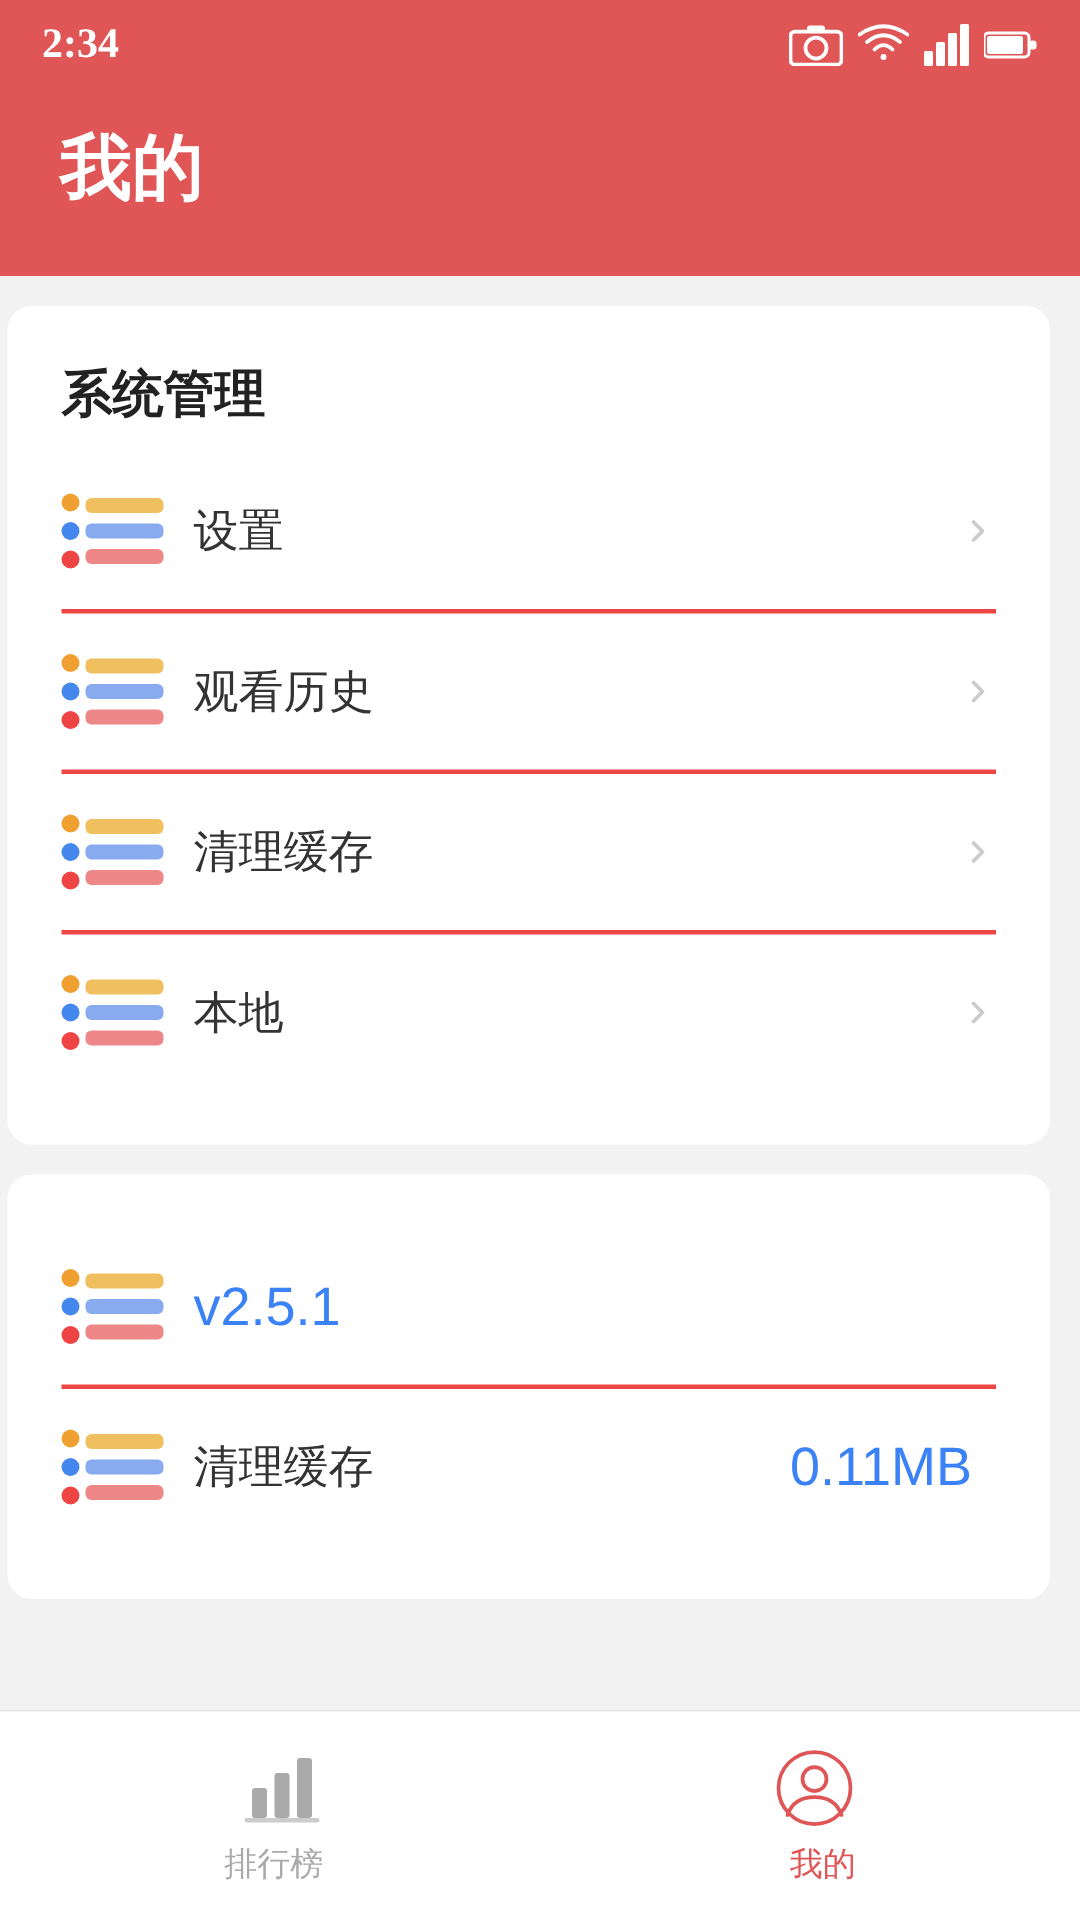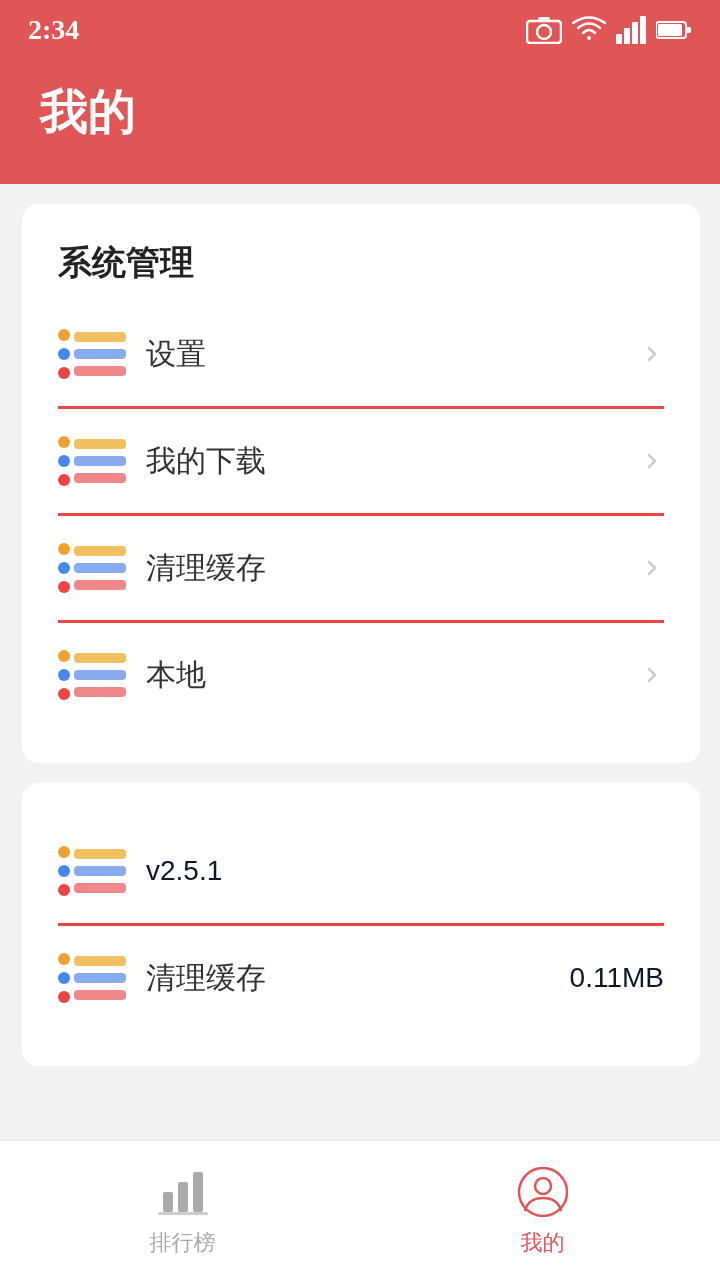--- a/index.html
+++ b/index.html
@@ -43,21 +43,21 @@
       padding: 20px 40px 40px 40px;
     }
     .header-title {
       color: white;
       font-size: 48px;
       font-weight: 600;
     }
 
     
     .content {
-      padding: 20px 20px 160px 22px;
+      padding: 20px 20px 160px 5px;
       display: flex;
       flex-direction: column;
       gap: 20px;
     }
 
     
     .card {
       background: white;
       border-radius: 16px;
       padding: 36px 36px;
@@ -86,22 +86,23 @@
       height: 48px;
       margin-right: 24px;
       flex-shrink: 0;
     }
     .menu-label {
       flex: 1;
       font-size: 30px;
       color: #333;
     }
     .menu-value {
-      font-size: 28px;
-      color: #0f172a;
+      font-size: 36px;
+      color: #3b82f6;
+      margin-right: 16px;
     }
     .chevron {
       width: 24px;
       height: 24px;
       color: #ccc;
     }
 
     
     .bottom-nav {
       position: fixed;
@@ -111,21 +112,21 @@
       height: 140px;
       background: white;
       border-top: 1px solid #e8e8e8;
       display: flex;
       align-items: center;
       justify-content: space-around;
     }
     .nav-item {
       display: flex;
       flex-direction: column;
-      align-items: center;
+      align-items: flex-end;
       gap: 8px;
       cursor: pointer;
       padding: 10px 40px;
     }
     .nav-label {
       font-size: 22px;
       color: #aaa;
     }
     .nav-label.active {
       color: #e05555;
@@ -242,21 +243,21 @@
             <div class="dot dot-orange"></div>
             <div class="dot dot-blue"></div>
             <div class="dot dot-red"></div>
           </div>
           <div class="list-lines">
             <div class="line line-orange"></div>
             <div class="line line-blue"></div>
             <div class="line line-red"></div>
           </div>
         </div>
-        <span class="menu-label">我的下载</span>
+        <span class="menu-label">观看历史</span>
         <svg class="chevron" viewBox="0 0 24 24" fill="none" stroke="#ccc" stroke-width="2.5" stroke-linecap="round" stroke-linejoin="round">
             <polyline points="9 18 15 12 9 6"></polyline>
           </svg>
       </li>
 
       <li class="menu-item">
         <div class="menu-icon list-icon">
           <div class="list-dots">
             <div class="dot dot-orange"></div>
             <div class="dot dot-blue"></div>

